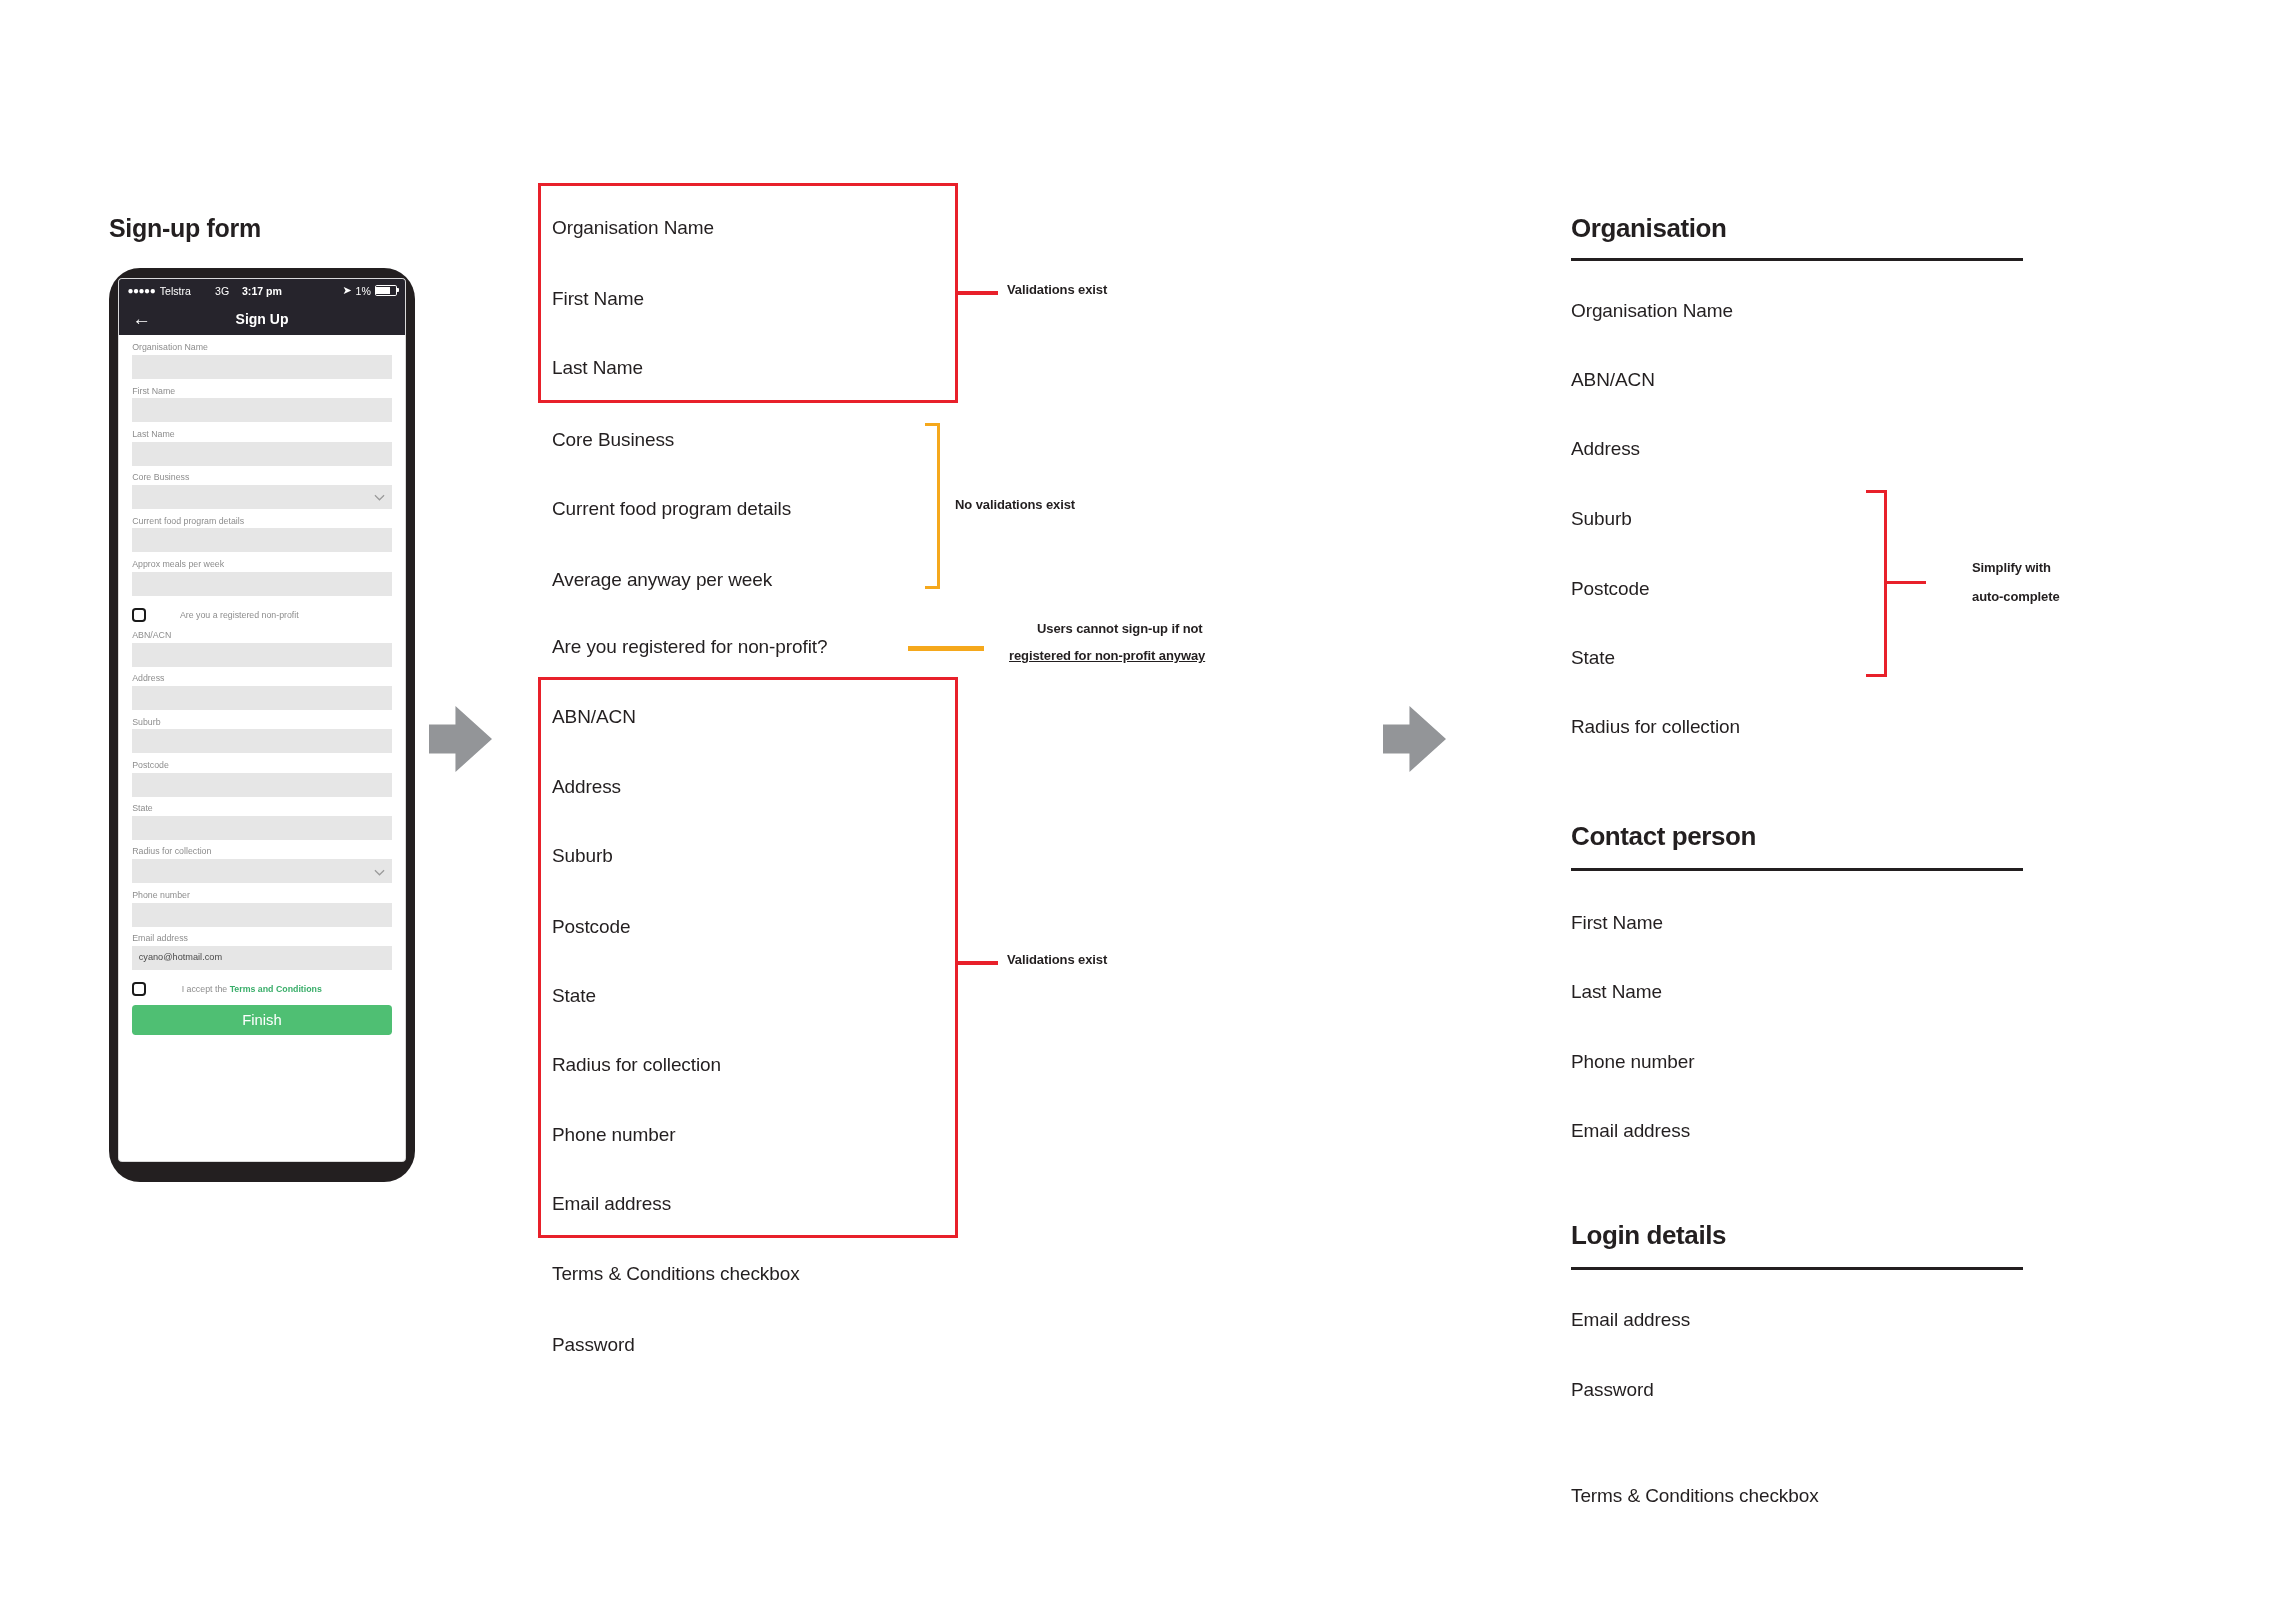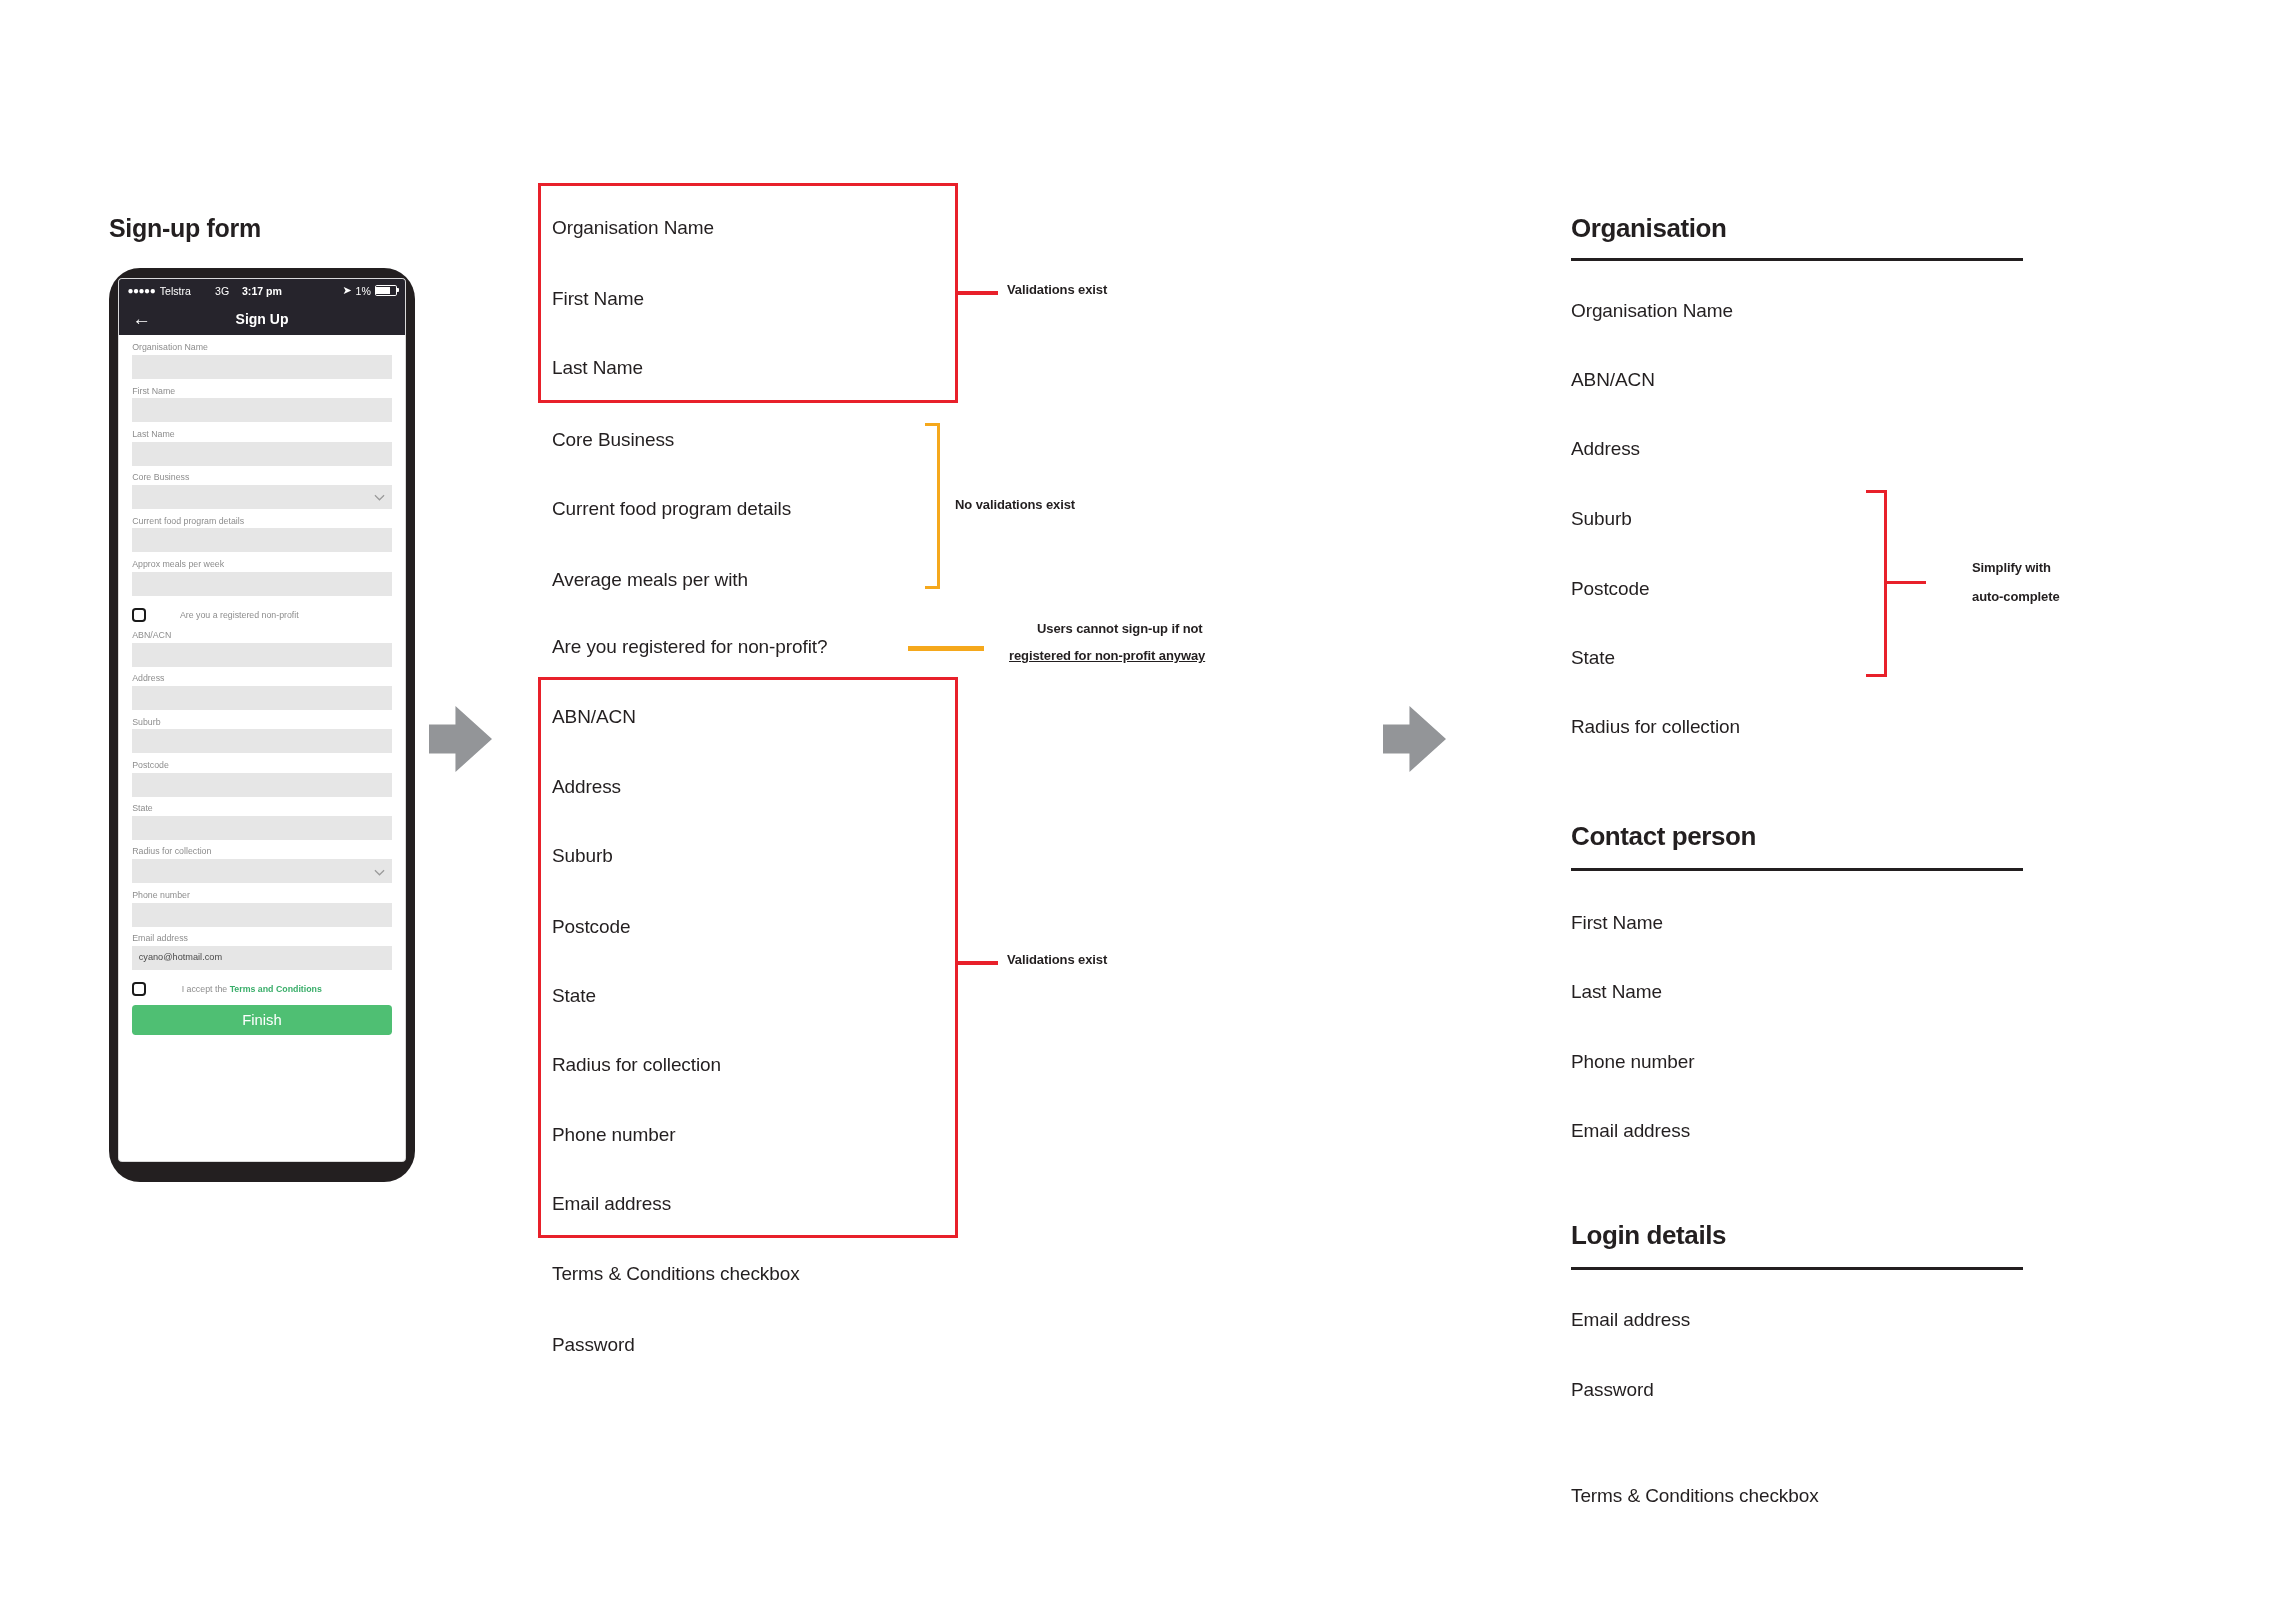--- a/index.html
+++ b/index.html
@@ -231,21 +231,21 @@
 
 <div class="abs redbox" style="top:183px;width:420px;height:220px;"></div>
 <div class="abs mid-item" style="top:217px;">Organisation Name</div>
 <div class="abs mid-item" style="top:288px;">First Name</div>
 <div class="abs mid-item" style="top:357px;">Last Name</div>
 <div class="abs conn" style="left:958px;top:291px;width:40px;"></div>
 <div class="abs note" style="left:1007px;top:282px;">Validations exist</div>
 
 <div class="abs mid-item" style="top:429px;">Core Business</div>
 <div class="abs mid-item" style="top:498px;">Current food program details</div>
-<div class="abs mid-item" style="top:569px;">Average meals per with</div>
+<div class="abs mid-item" style="top:569px;">Average anyway per week</div>
 <div class="abs orangebrk" style="left:925px;top:423px;width:14.8px;height:166px;"></div>
 <div class="abs note" style="left:955px;top:497px;">No validations exist</div>
 
 <div class="abs mid-item" style="top:636px;">Are you registered for non-profit?</div>
 <div class="abs conn-or" style="left:908px;top:646px;width:76px;"></div>
 <div class="abs note" style="left:1009px;top:621px;margin-left:28px;">Users cannot sign-up if not</div>
 <div class="abs note" style="left:1009px;top:648px;text-decoration:underline;">registered for non-profit anyway</div>
 
 <div class="abs redbox" style="top:677px;width:420px;height:561px;"></div>
 <div class="abs mid-item" style="top:706px;">ABN/ACN</div>

